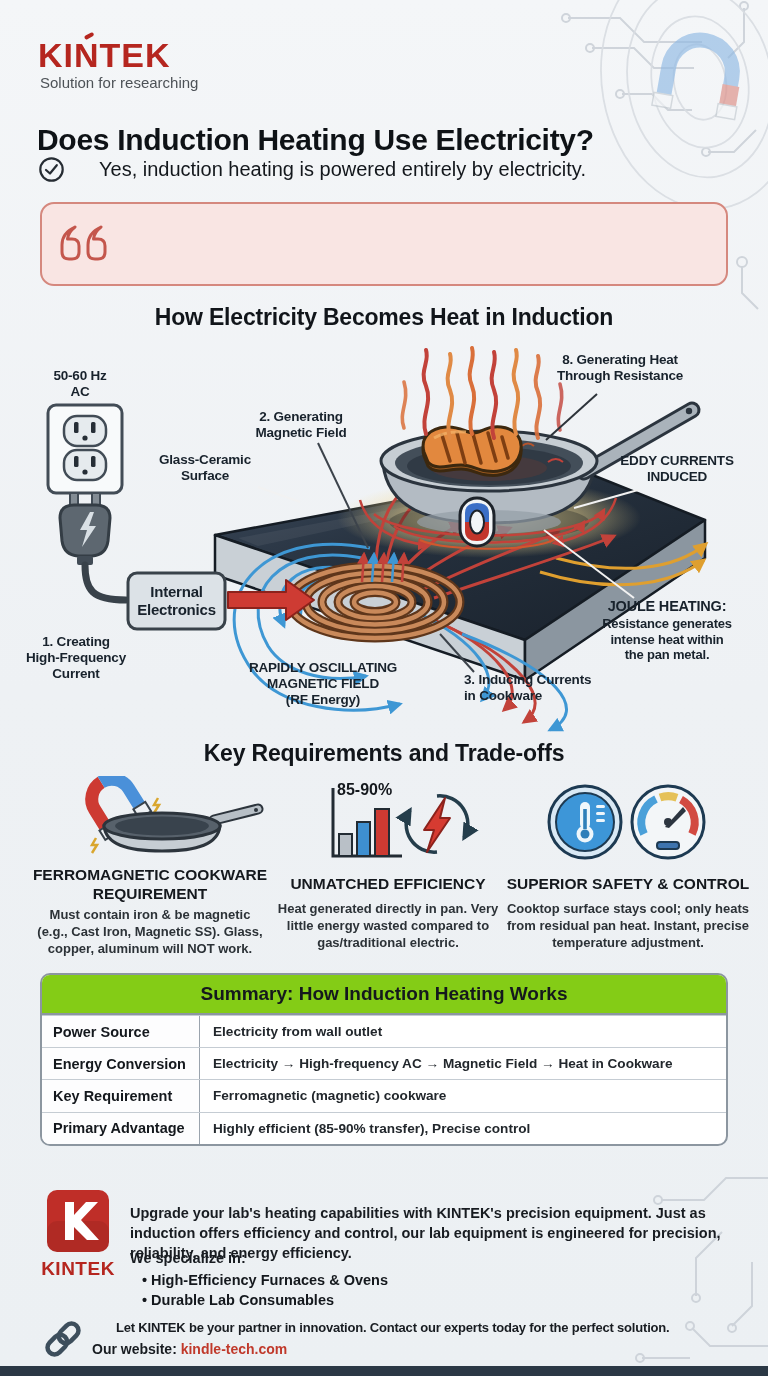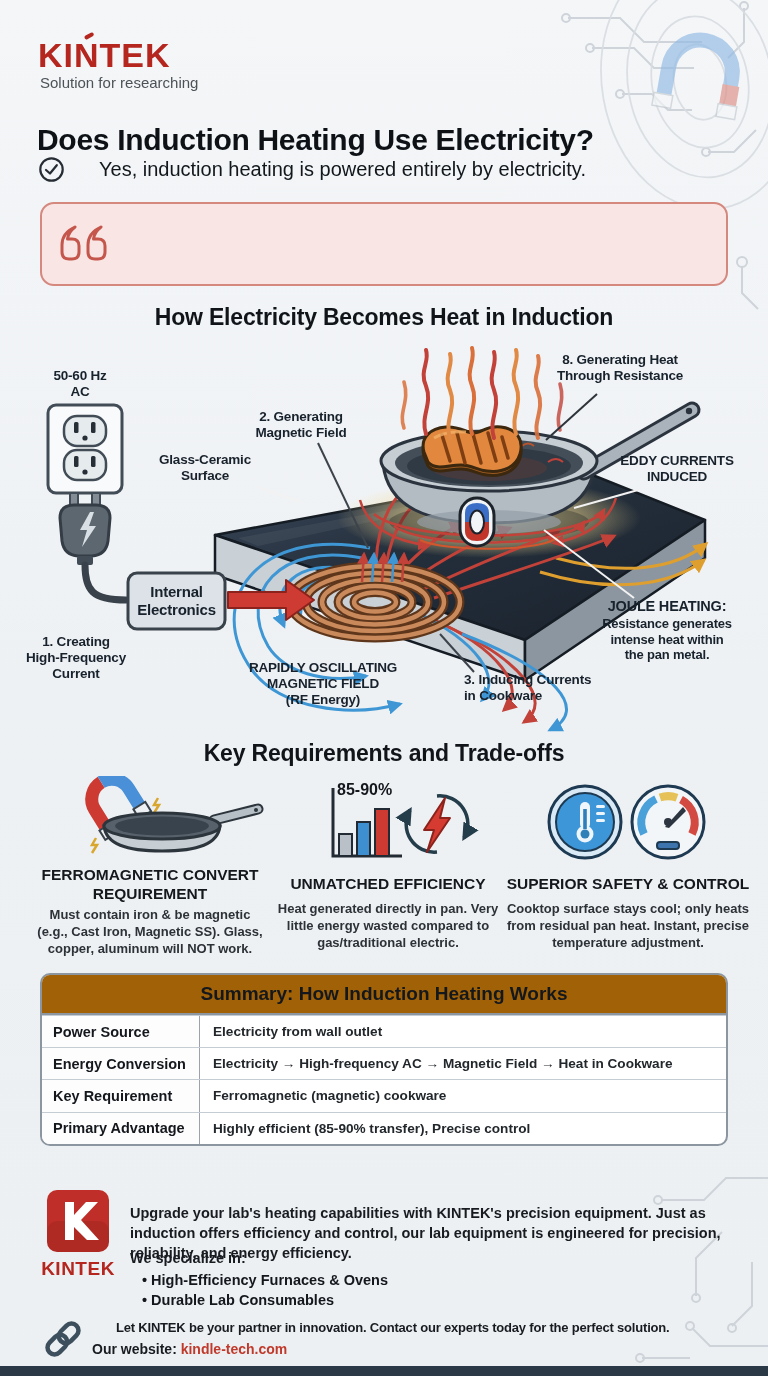--- a/index.html
+++ b/index.html
@@ -27,21 +27,21 @@
   .dlabel.small{font-size:13px;}
   .ie-label{display:flex;align-items:center;justify-content:center;font-size:15px;}
   
   .col-head{position:absolute;font-size:15.5px;font-weight:800;text-align:center;line-height:1.2;color:#14181d;white-space:pre-line;}
   .col-body{position:absolute;font-size:13px;font-weight:600;text-align:center;line-height:1.32;color:#2c3237;}
   .badge{position:absolute;font-size:16px;font-weight:800;color:#14181d;}
   
   .summary{position:absolute;left:40px;top:973px;width:688px;border:2px solid #8c96a0;border-radius:10px;
            overflow:hidden;background:#ffffff;box-sizing:border-box;}
   .summary-title{height:38px;line-height:38px;text-align:center;font-size:19px;font-weight:800;
-                 background:#a16207;border-bottom:2px solid #8c96a0;color:#14181d;}
+                 background:#84cc16;border-bottom:2px solid #8c96a0;color:#14181d;}
   .srow{display:flex;height:31.2px;border-top:1px solid #c5ccd3;align-items:stretch;}
   .srow:first-of-type{border-top:none;}
   .scell-label{width:158px;display:flex;align-items:center;padding-left:11px;font-size:14.5px;font-weight:800;
                border-right:1.5px solid #9aa3ad;box-sizing:border-box;color:#14181d;background:#fdfdfe;}
   .scell-value{flex:1;display:flex;align-items:center;padding-left:13px;font-size:13.6px;font-weight:600;
                color:#22272c;white-space:nowrap;overflow:hidden;}
   
   .promo-brand{position:absolute;left:40px;top:1258px;width:76px;text-align:center;font-size:19px;font-weight:800;color:#b5261f;letter-spacing:0.5px;}
   .promo-par{position:absolute;left:130px;top:1188px;width:600px;font-size:14.5px;font-weight:700;line-height:1.4;color:#181c21;}
   .promo-spec{position:absolute;left:130px;top:1250px;font-size:14.5px;font-weight:700;color:#181c21;}
@@ -380,21 +380,21 @@
       <path d="M -8 -24.5 A 26 26 0 0 1 9 -24.3" stroke="#e5c158" stroke-width="8" fill="none"></path>
       <path d="M 13 -22.5 A 26 26 0 0 1 24 12" stroke="#d24a41" stroke-width="8" fill="none"></path>
       <path d="M -3 5 L 15 -15 L 18 -11 L 1 6 Z" fill="#2c3540"></path>
       <circle r="4" fill="#2c3540"></circle>
       <rect x="-11" y="20" width="22" height="7" rx="3" fill="#3e74ae" stroke="#1d3a52" stroke-width="2"></rect>
     </g>
   </svg>
 
   <div class="badge" style="left:337px;top:781px;">85-90%</div>
 
-  <div class="col-head" style="left:32px;top:866px;width:236px;">FERROMAGNETIC CONVERT
+  <div class="col-head" style="left:32px;top:866px;width:236px;">FERROMAGNETIC COOKWARE
 REQUIREMENT</div>
   <div class="col-head" style="left:502px;top:875px;width:252px;">SUPERIOR SAFETY &amp; CONTROL</div>
   <div class="col-head" style="left:272px;top:875px;width:232px;">UNMATCHED EFFICIENCY</div>
 
   <div class="col-body" style="left:34px;top:906px;width:232px;">Must contain iron &amp; be magnetic (e.g., Cast Iron, Magnetic SS). Glass, copper, aluminum will NOT work.</div>
   <div class="col-body" style="left:274px;top:900px;width:228px;text-align:center;">Heat generated directly in pan. Very little energy wasted compared to gas/traditional electric.</div>
   <div class="col-body" style="left:506px;top:900px;width:244px;">Cooktop surface stays cool; only heats from residual pan heat. Instant, precise temperature adjustment.</div>
 
   <div class="summary">
     <div class="summary-title">Summary: How Induction Heating Works</div>

